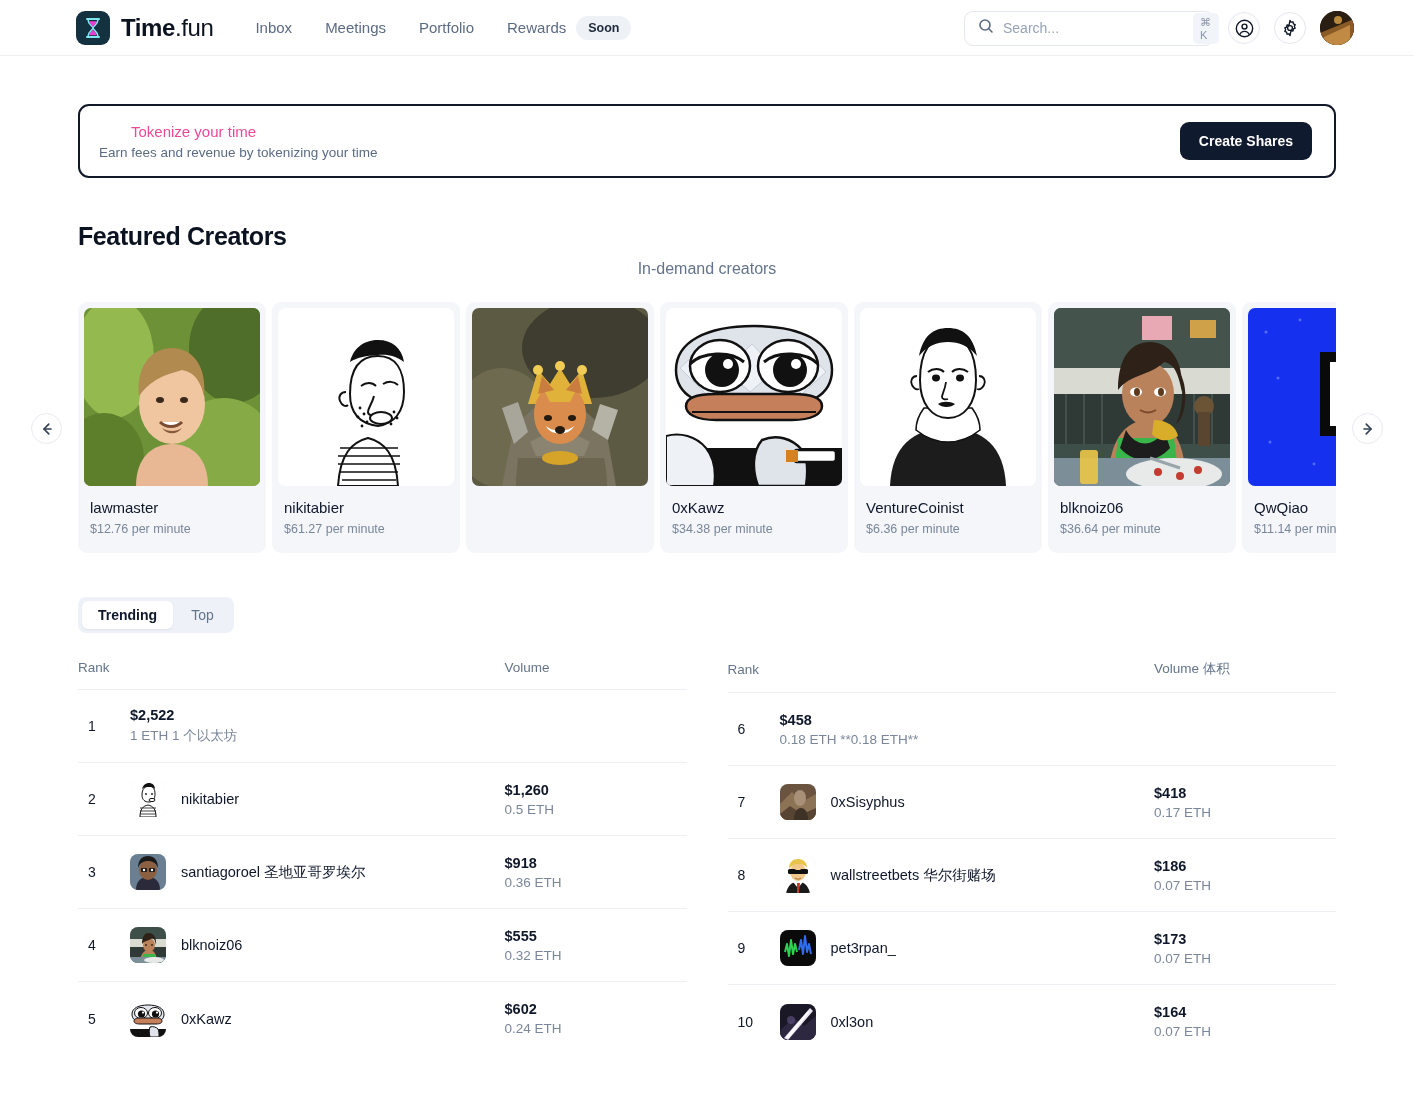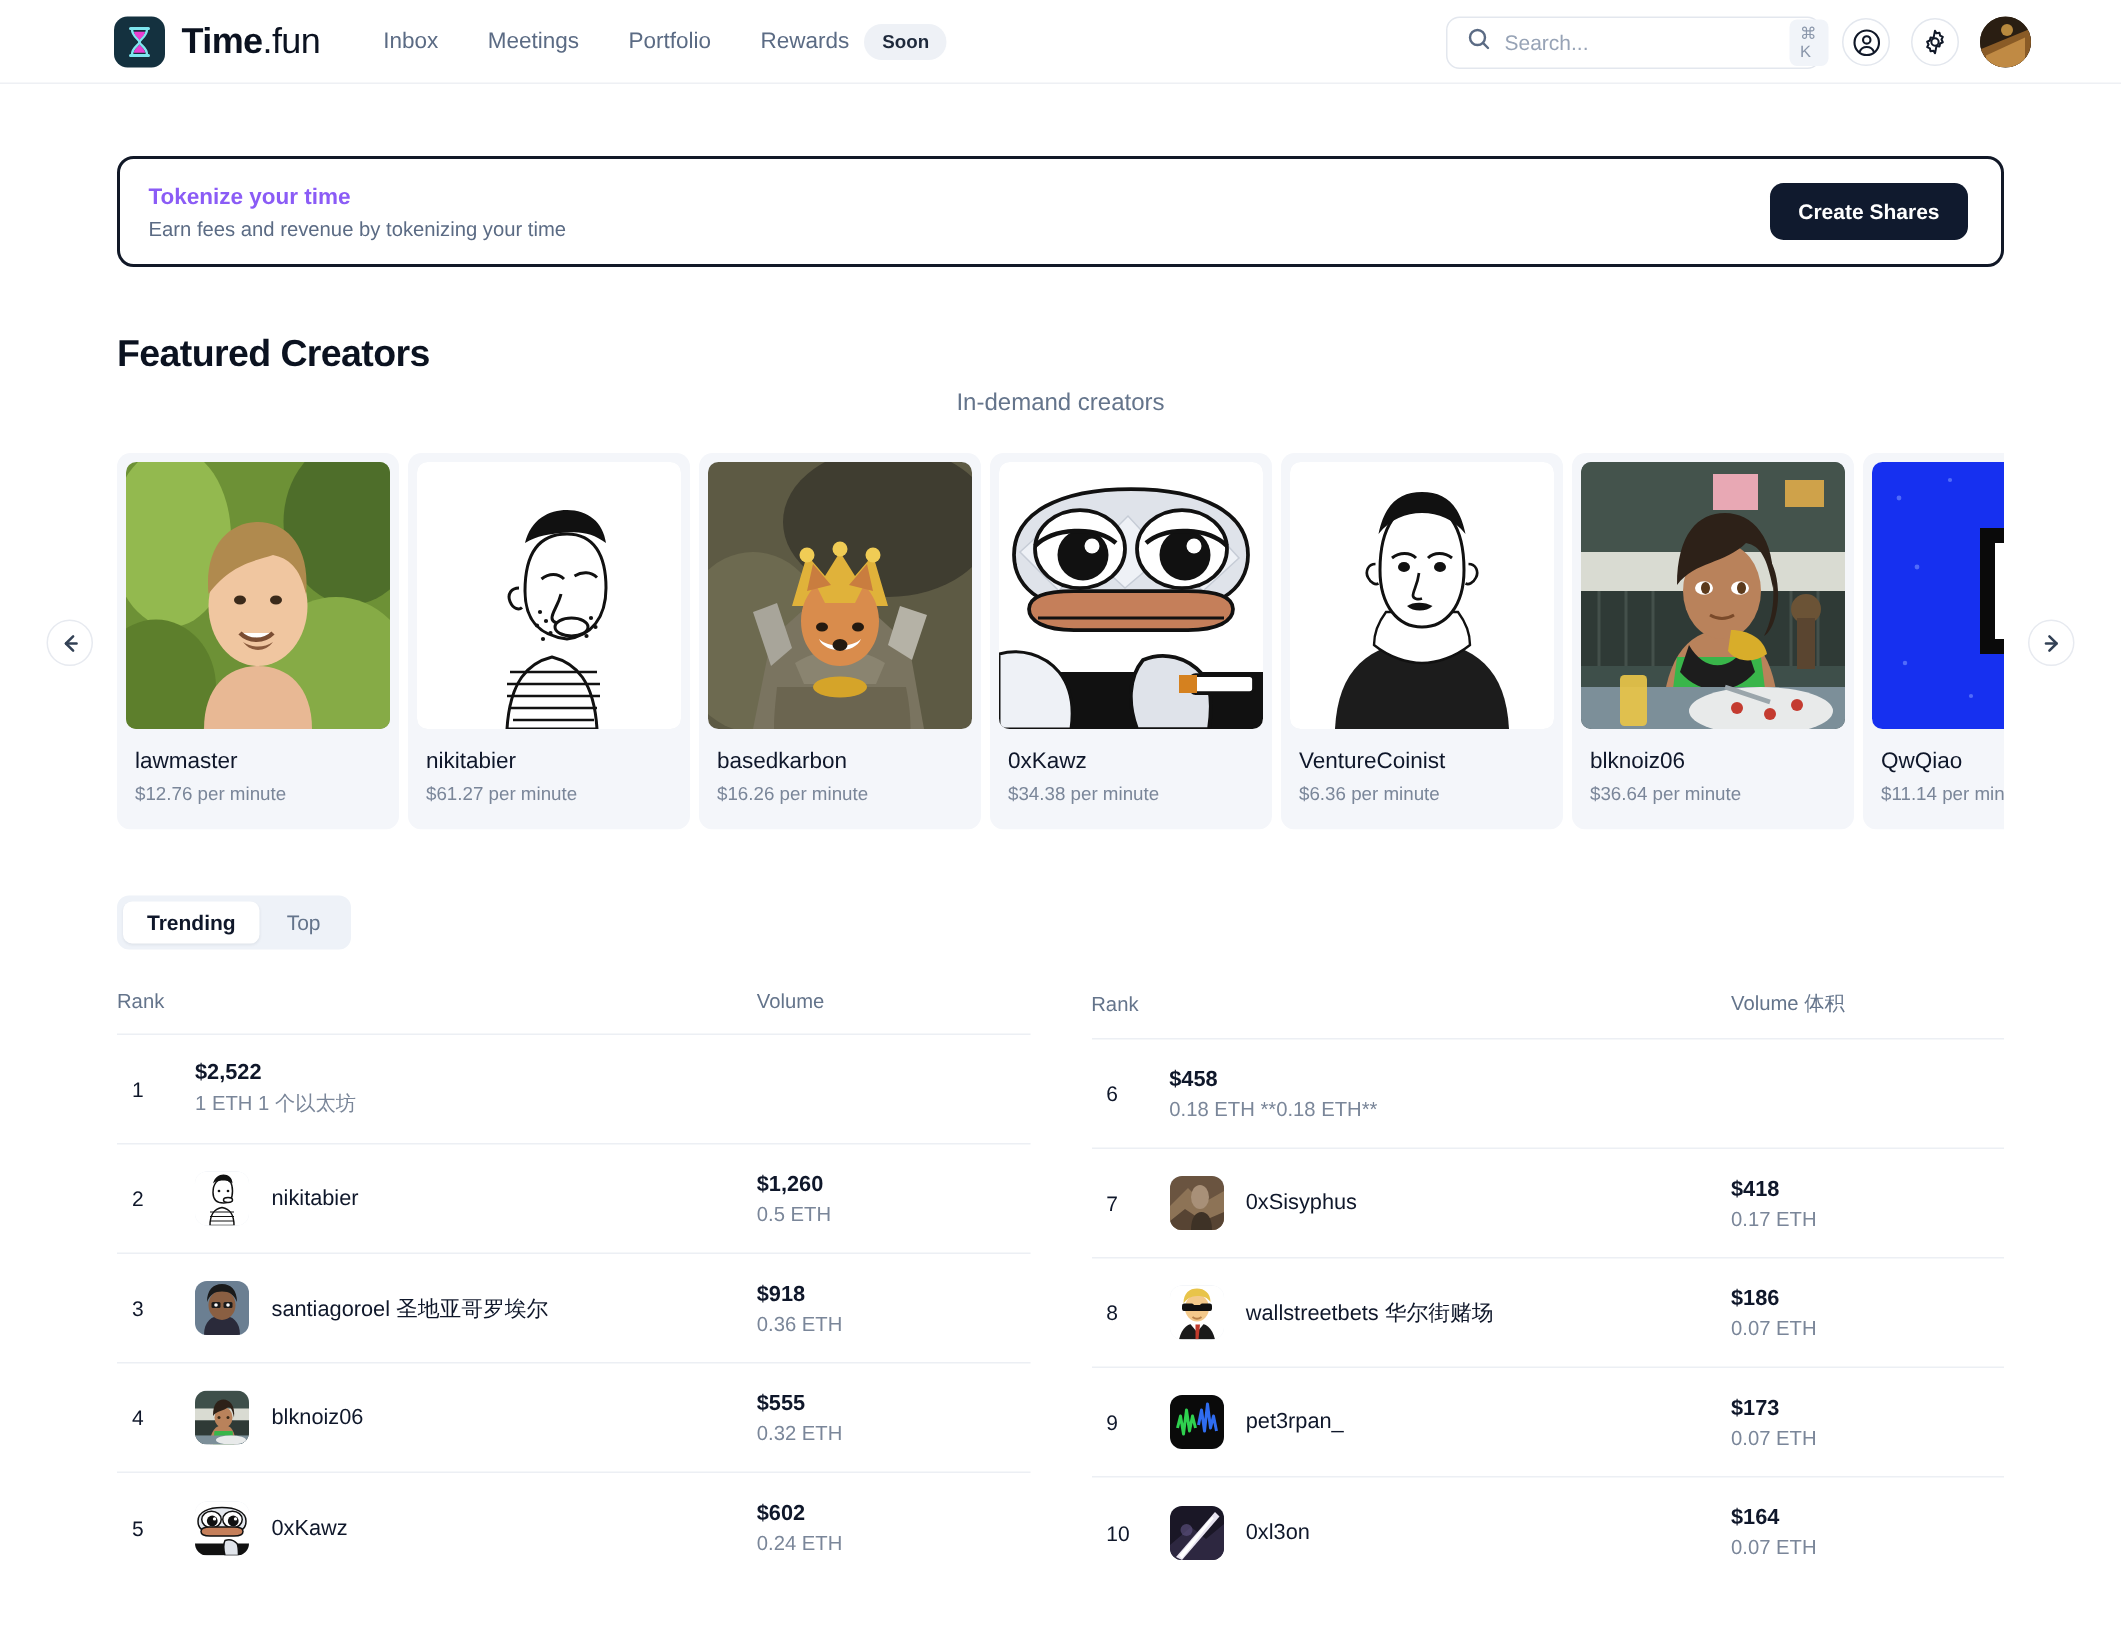--- a/index.html
+++ b/index.html
@@ -73,21 +73,21 @@
 
   
   .wrap { padding: 0 78px; }
   .banner {
     margin-top: 48px;
     border: 2px solid #111827; border-radius: 11px;
     height: 74px;
     display: flex; align-items: center; justify-content: space-between;
     padding: 0 22px 0 19px;
   }
-  .banner-title { font-size: 15px; font-weight: 700; color: #8b5cf6; margin-bottom: 5px; }
+  .banner-title { font-size: 15px; font-weight: 400; color: #ec4899; margin-bottom: 5px; margin-left: 32px; }
   .banner-sub { font-size: 13.5px; color: #5b6b84; }
   .btn-dark {
     background: #101a2e; color: #fff;
     font-size: 14px; font-weight: 700;
     border: none; border-radius: 9px;
     padding: 11px 19px; cursor: pointer;
     font-family: "Liberation Sans", sans-serif;
   }
 
   
@@ -323,24 +323,20 @@
               <circle cx="110" cy="62" r="5" fill="#f0cc55"></circle>
             <path d="M62 106c0-10 4-18 10-24l6 12h20l6-12c6 6 10 14 10 24 0 18-12 30-26 30s-26-12-26-30z" fill="#d98c4c"></path>
             <path d="M66 86l4-18 12 14zM110 86l-4-18-12 14z" fill="#c97d3f"></path>
             <path d="M74 118c6 6 22 6 28 0-4 10-24 10-28 0z" fill="#fff"></path>
             <ellipse cx="76" cy="110" rx="4" ry="3" fill="#241a10"></ellipse>
             <ellipse cx="100" cy="110" rx="4" ry="3" fill="#241a10"></ellipse>
             <ellipse cx="88" cy="122" rx="5" ry="4" fill="#241a10"></ellipse>
             <path d="M30 100l16-6 10 30-14 12z" fill="#a8a59a"></path>
             <path d="M128 96l18 6-10 30-16-10z" fill="#b5b2a6"></path>
           </svg>
-        </div>
-        <div class="ccard-body">
-          <div class="ccard-name">basedkarbon</div>
-          <div class="ccard-rate">$16.26 per minute</div>
         </div>
       </div>
 
       <div class="ccard">
         <div class="ccard-img">
           <svg viewBox="0 0 176 178" preserveAspectRatio="none">
             <rect width="176" height="178" fill="#ffffff"></rect>
             <path d="M0 140h176v38H0z" fill="#111"></path>
             <path d="M10 62c0-28 30-44 78-44s78 16 78 44c0 12-6 22-16 28H26c-10-6-16-16-16-28z" fill="#dfe3ea" stroke="#111" stroke-width="2.5"></path>
             <g fill="#eef1f6" stroke="#c6ccd6" stroke-width="1">

